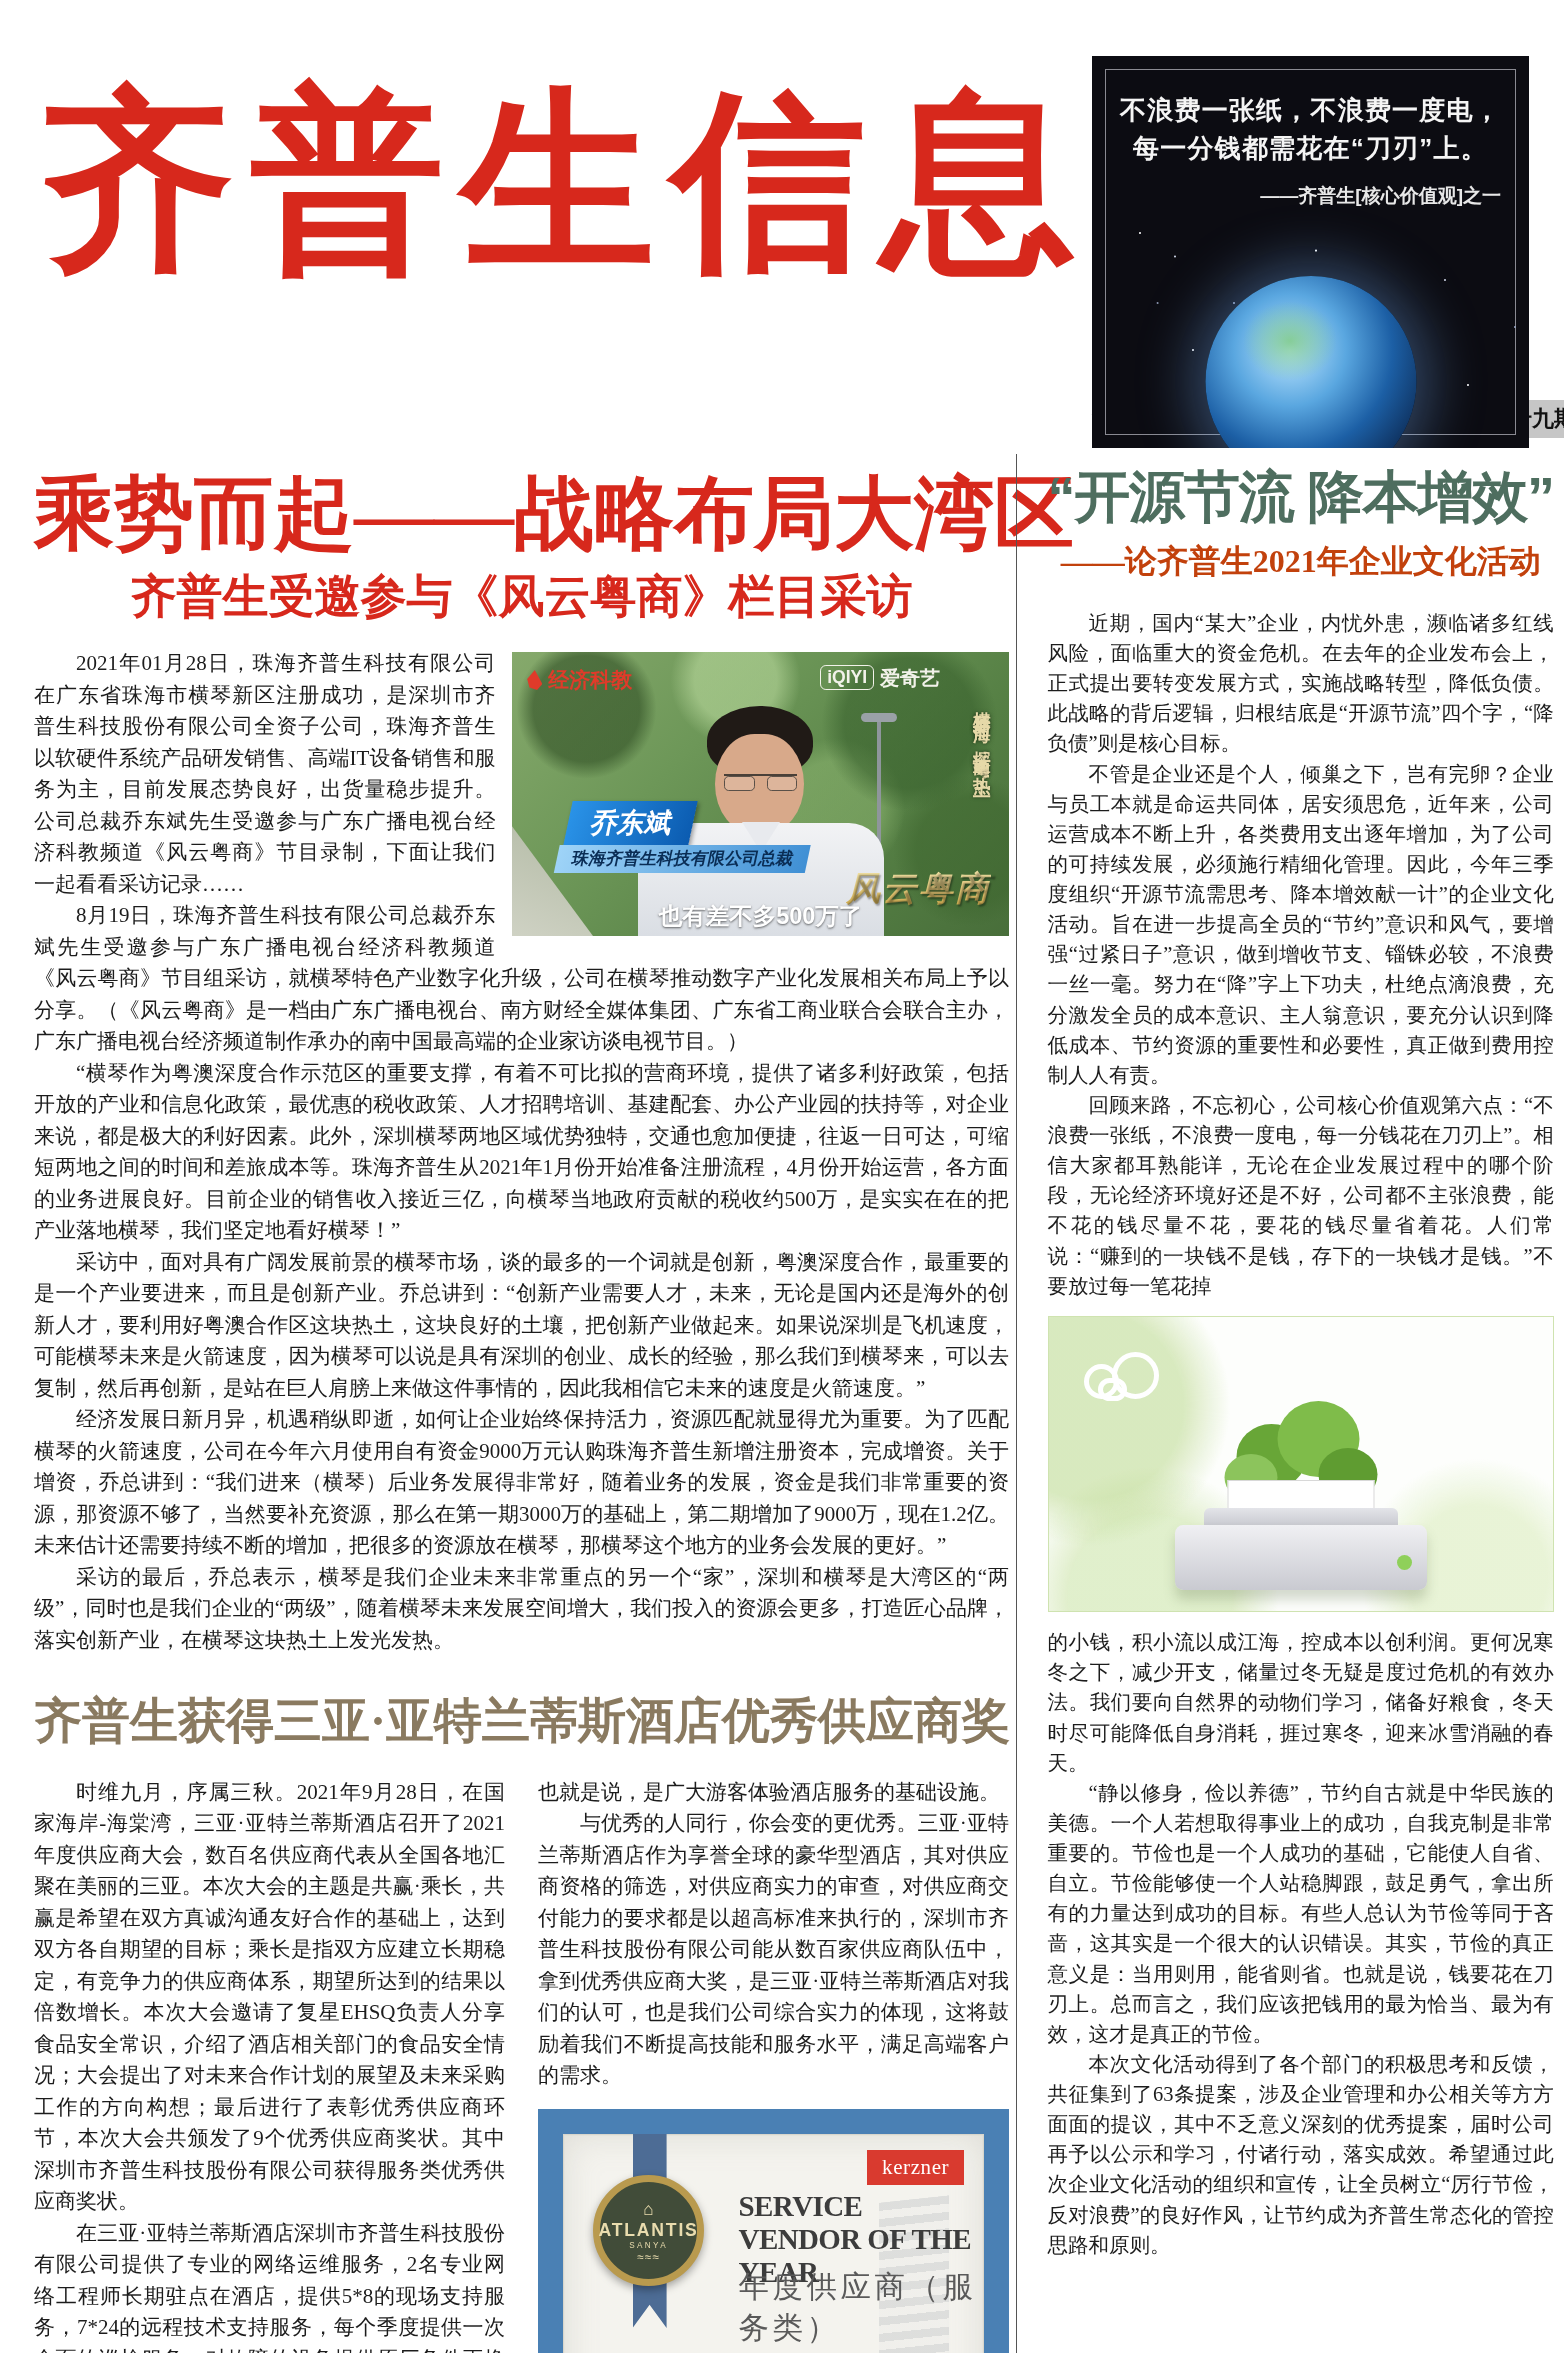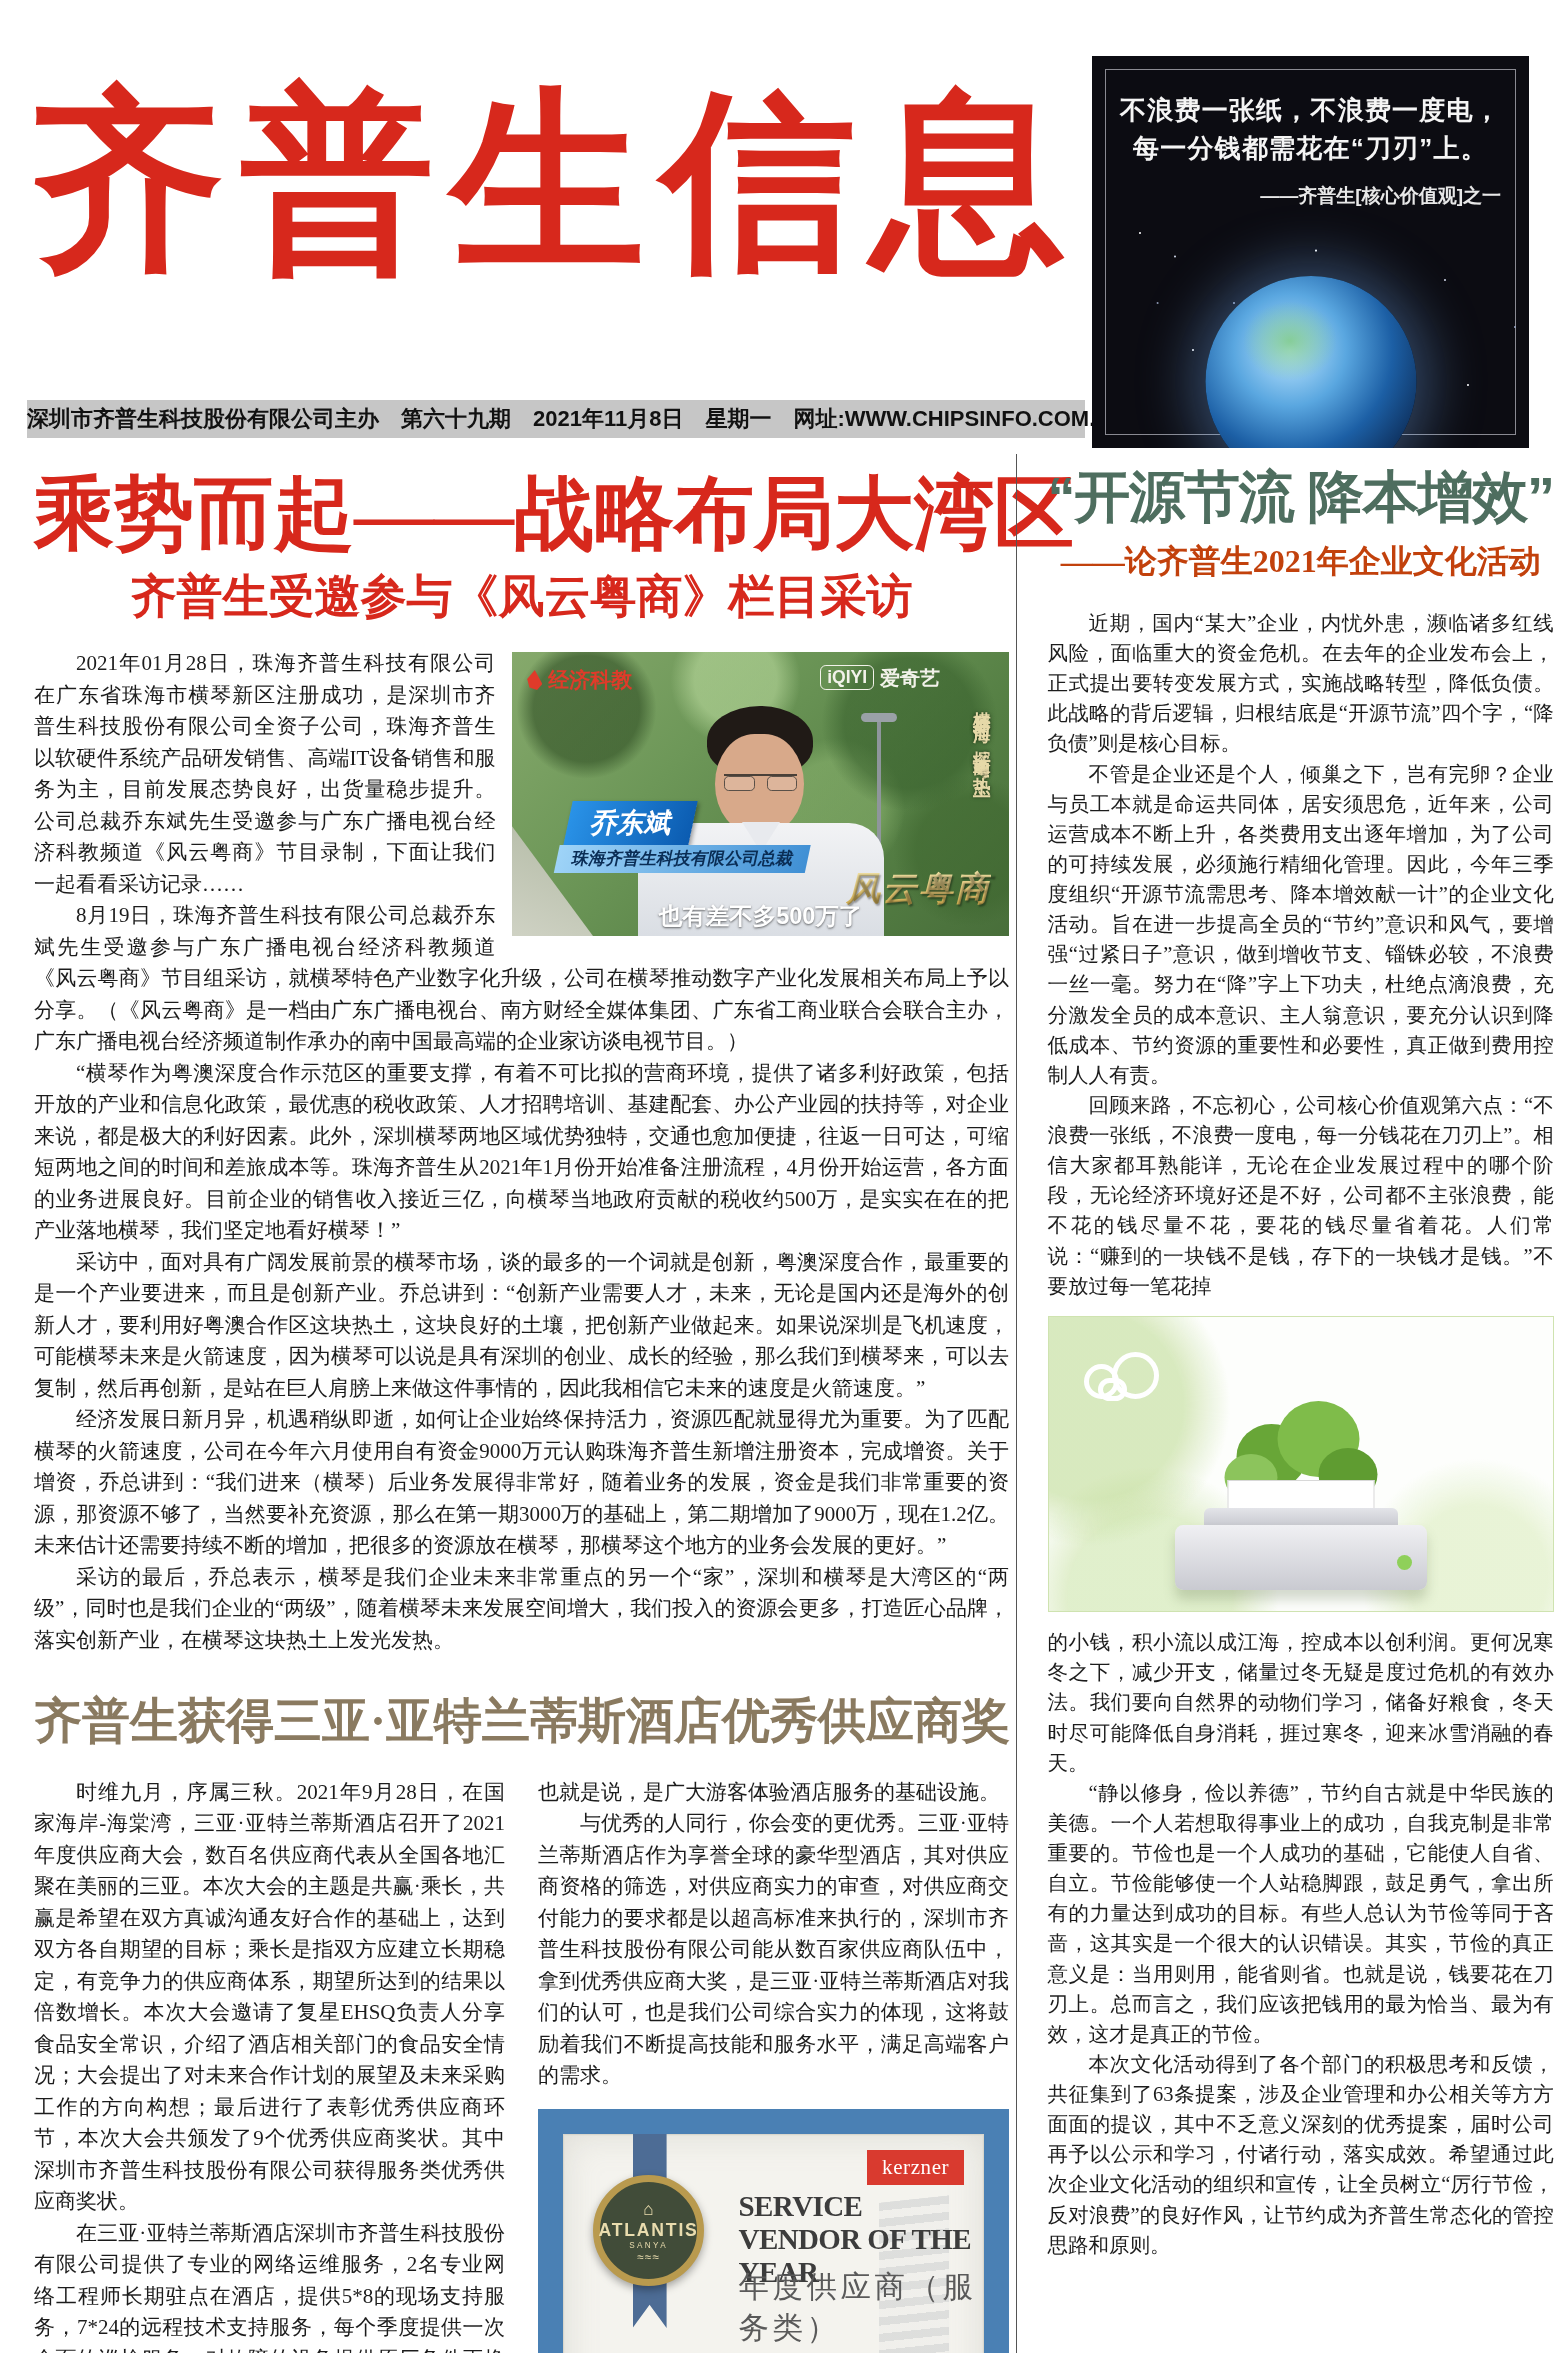--- a/index.html
+++ b/index.html
@@ -5,21 +5,21 @@
   * { margin:0; padding:0; box-sizing:border-box; }
   html,body { background:#ffffff; }
   .page {
     position:relative; width:1564px; min-height:2354px; margin:0 auto;
     background:#ffffff; overflow:hidden;
     font-family:"Liberation Serif","DejaVu Serif",serif; color:#1c1c1c;
     display:flex; flex-direction:column;
   }
   
   .masthead { position:relative; height:454px; flex:0 0 auto; }
-  .masthead-left { position:absolute; left:27px; top:0; width:1058px; height:454px; display:flex; flex-direction:column; }
+  .masthead-left { position:absolute; left:40px; top:0; width:1058px; height:454px; display:flex; flex-direction:row; }
   .paper-title {
     margin-top:76px; text-align:center; font-weight:bold; color:#d7281c;
     font-size:194px; line-height:1.1; letter-spacing:16.4px; white-space:nowrap;
   }
   .pub-bar {
     margin-top:auto; margin-bottom:16.4px; height:38px; background:#c6c6c6;
     display:flex; align-items:center; justify-content:flex-start; gap:22px;
     font-family:"Liberation Sans","DejaVu Sans",sans-serif;
     font-size:22px; font-weight:bold; color:#111; white-space:nowrap;
   }

